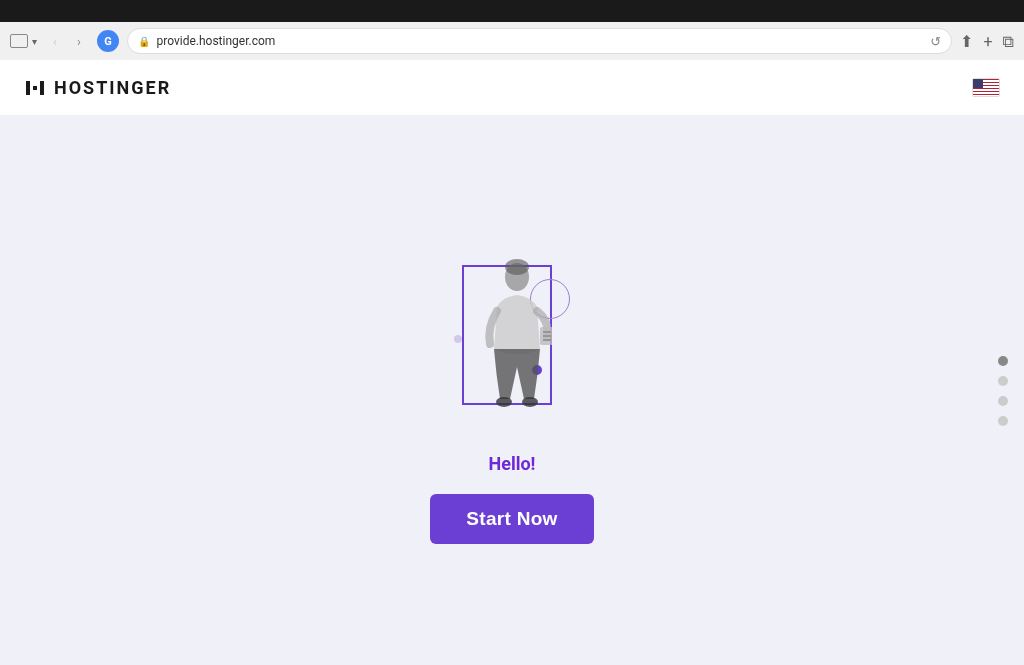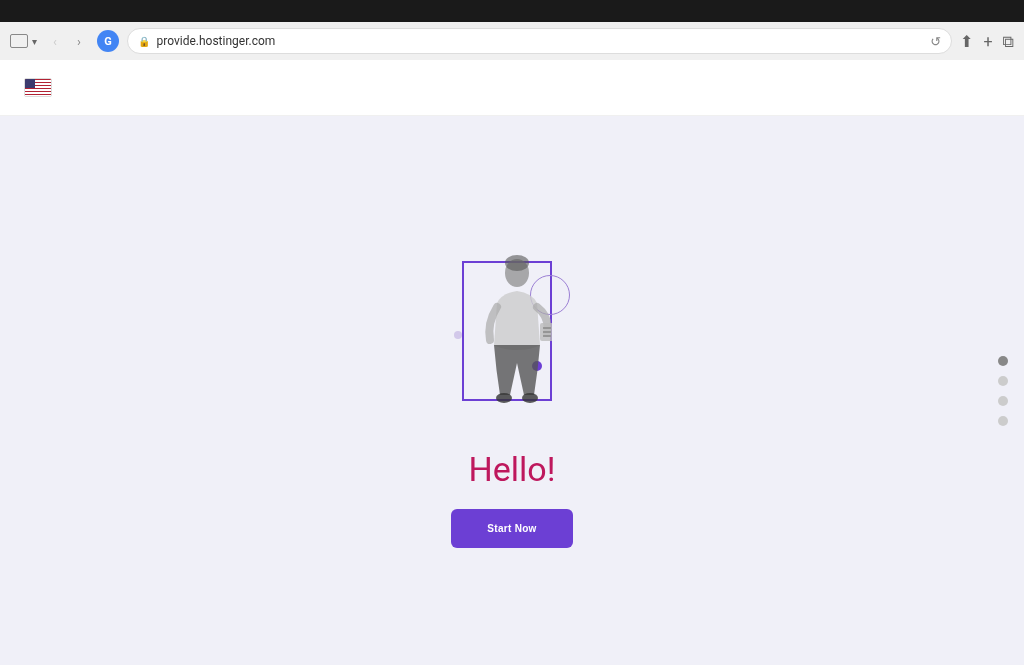--- a/index.html
+++ b/index.html
@@ -210,40 +210,40 @@
       position: absolute;
       width: 8px;
       height: 8px;
       border-radius: 50%;
       background: rgba(180, 160, 220, 0.5);
       left: 42px;
       top: 98px;
     }
 
     .hello-title {
-      font-size: 34px;
-      font-weight: 400;
-      color: #be185d;
+      font-size: 18px;
+      font-weight: 700;
+      color: #6d28d9;
       text-align: center;
     }
 
     .subtitle {
       font-size: 14px;
       color: #555;
       text-align: center;
       line-height: 1.5;
     }
 
     .start-btn {
       background: #6c3fd4;
       color: white;
       border: none;
       border-radius: 6px;
       padding: 14px 36px;
-      font-size: 10px;
+      font-size: 19px;
       font-weight: 600;
       cursor: pointer;
       margin-top: 4px;
       letter-spacing: 0.3px;
     }
 
     
     .dots-nav {
       position: absolute;
       right: 16px;
@@ -317,20 +317,28 @@
     <span class="refresh-icon">↺</span>
   </div>
   <div class="browser-actions">
     <span class="browser-action-btn">⬆</span>
     <span class="browser-action-btn">+</span>
     <span class="browser-action-btn">⧉</span>
   </div>
 </div>
 
 <div class="site-header">
+  <div class="logo">
+    <svg class="logo-h" viewBox="0 0 22 22" fill="none">
+      <rect x="2" y="4" width="4" height="14" fill="#1a1a1a"></rect>
+      <rect x="9" y="9" width="4" height="4" fill="#1a1a1a"></rect>
+      <rect x="16" y="4" width="4" height="14" fill="#1a1a1a"></rect>
+    </svg>
+    <span>HOSTINGER</span>
+  </div>
   <div class="us-flag">
     <div class="us-flag-bg"></div>
     <div class="us-flag-canton"></div>
   </div>
 </div>
 
 <div class="main-content">
 
   <div class="center-container">
 

